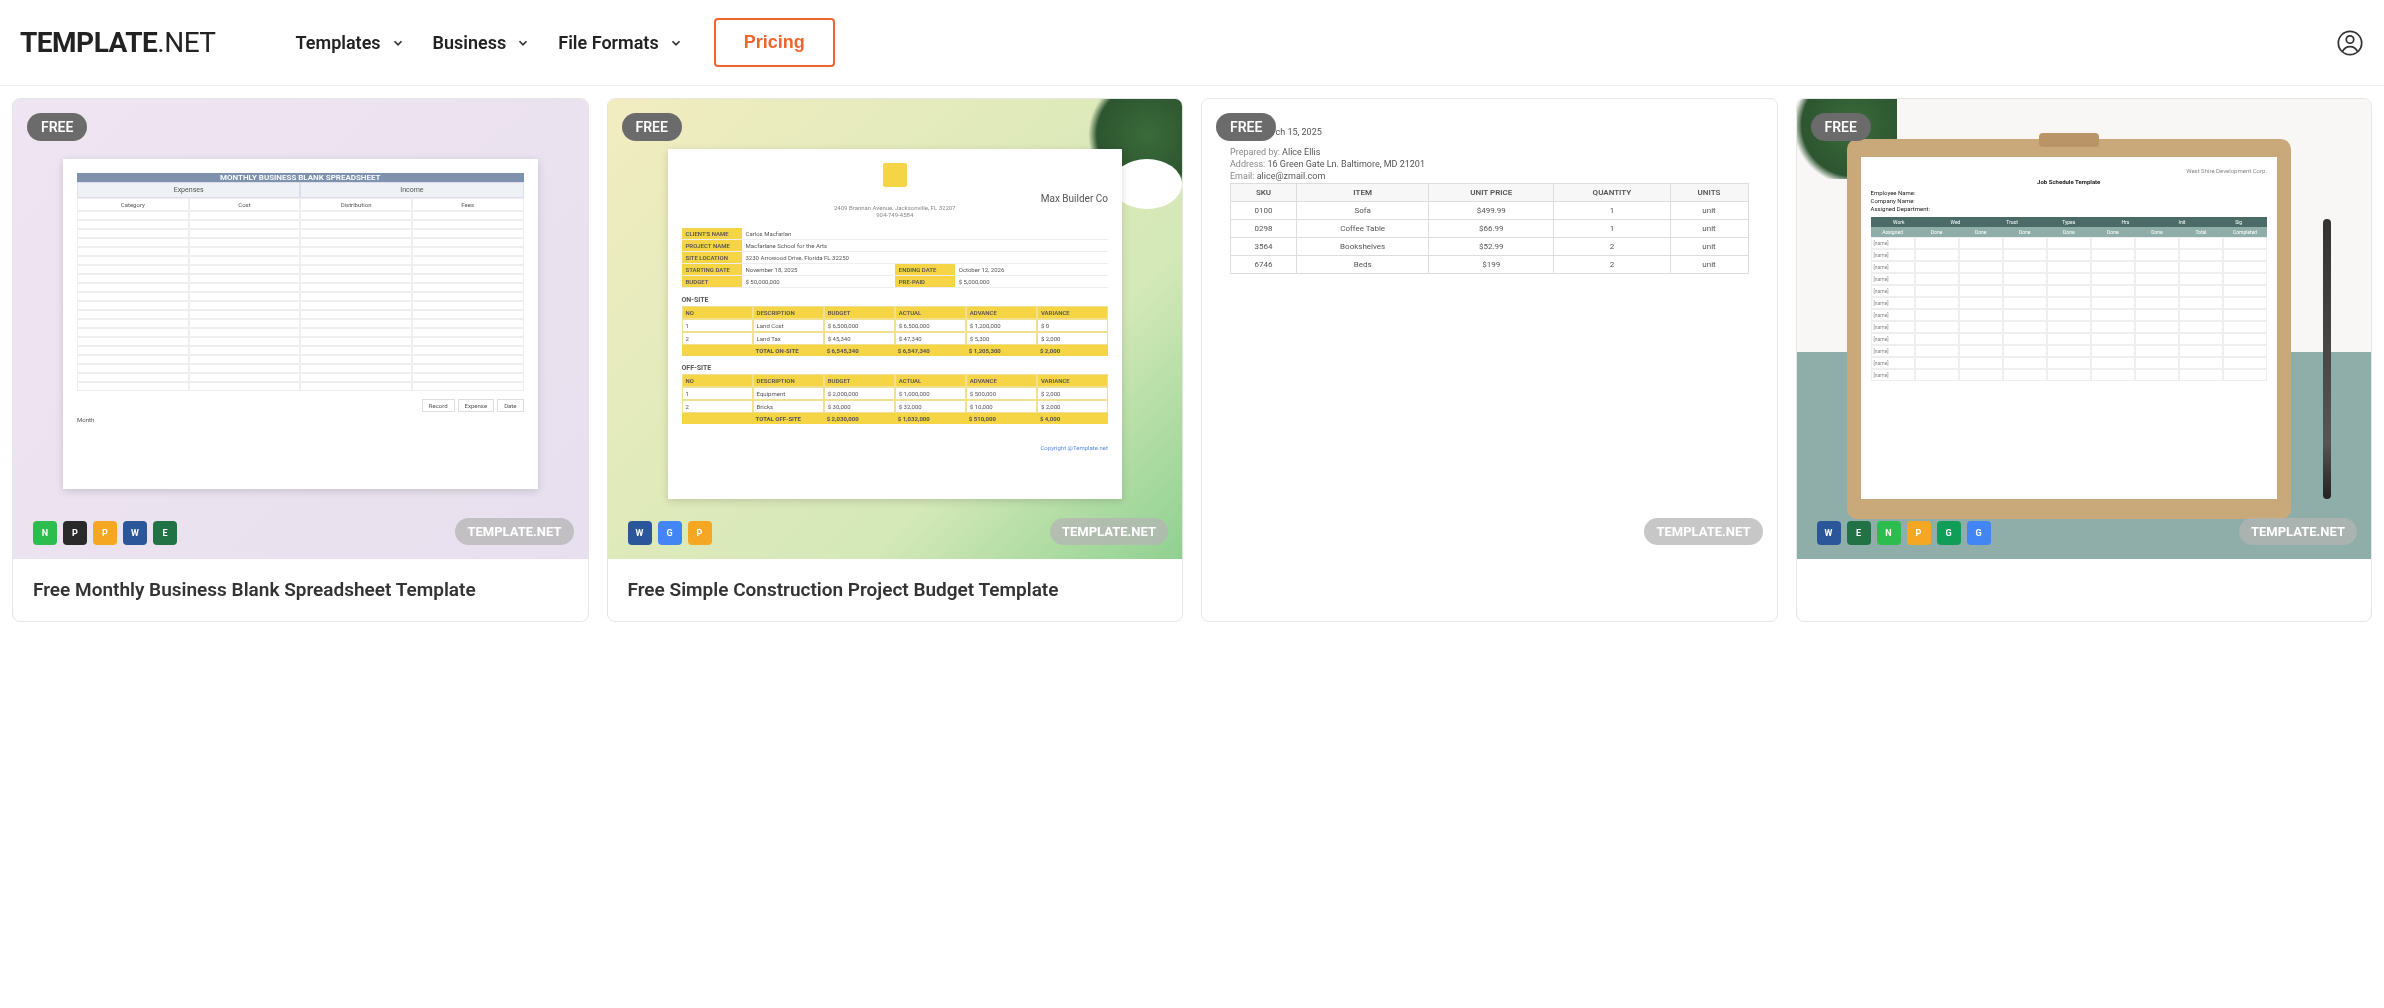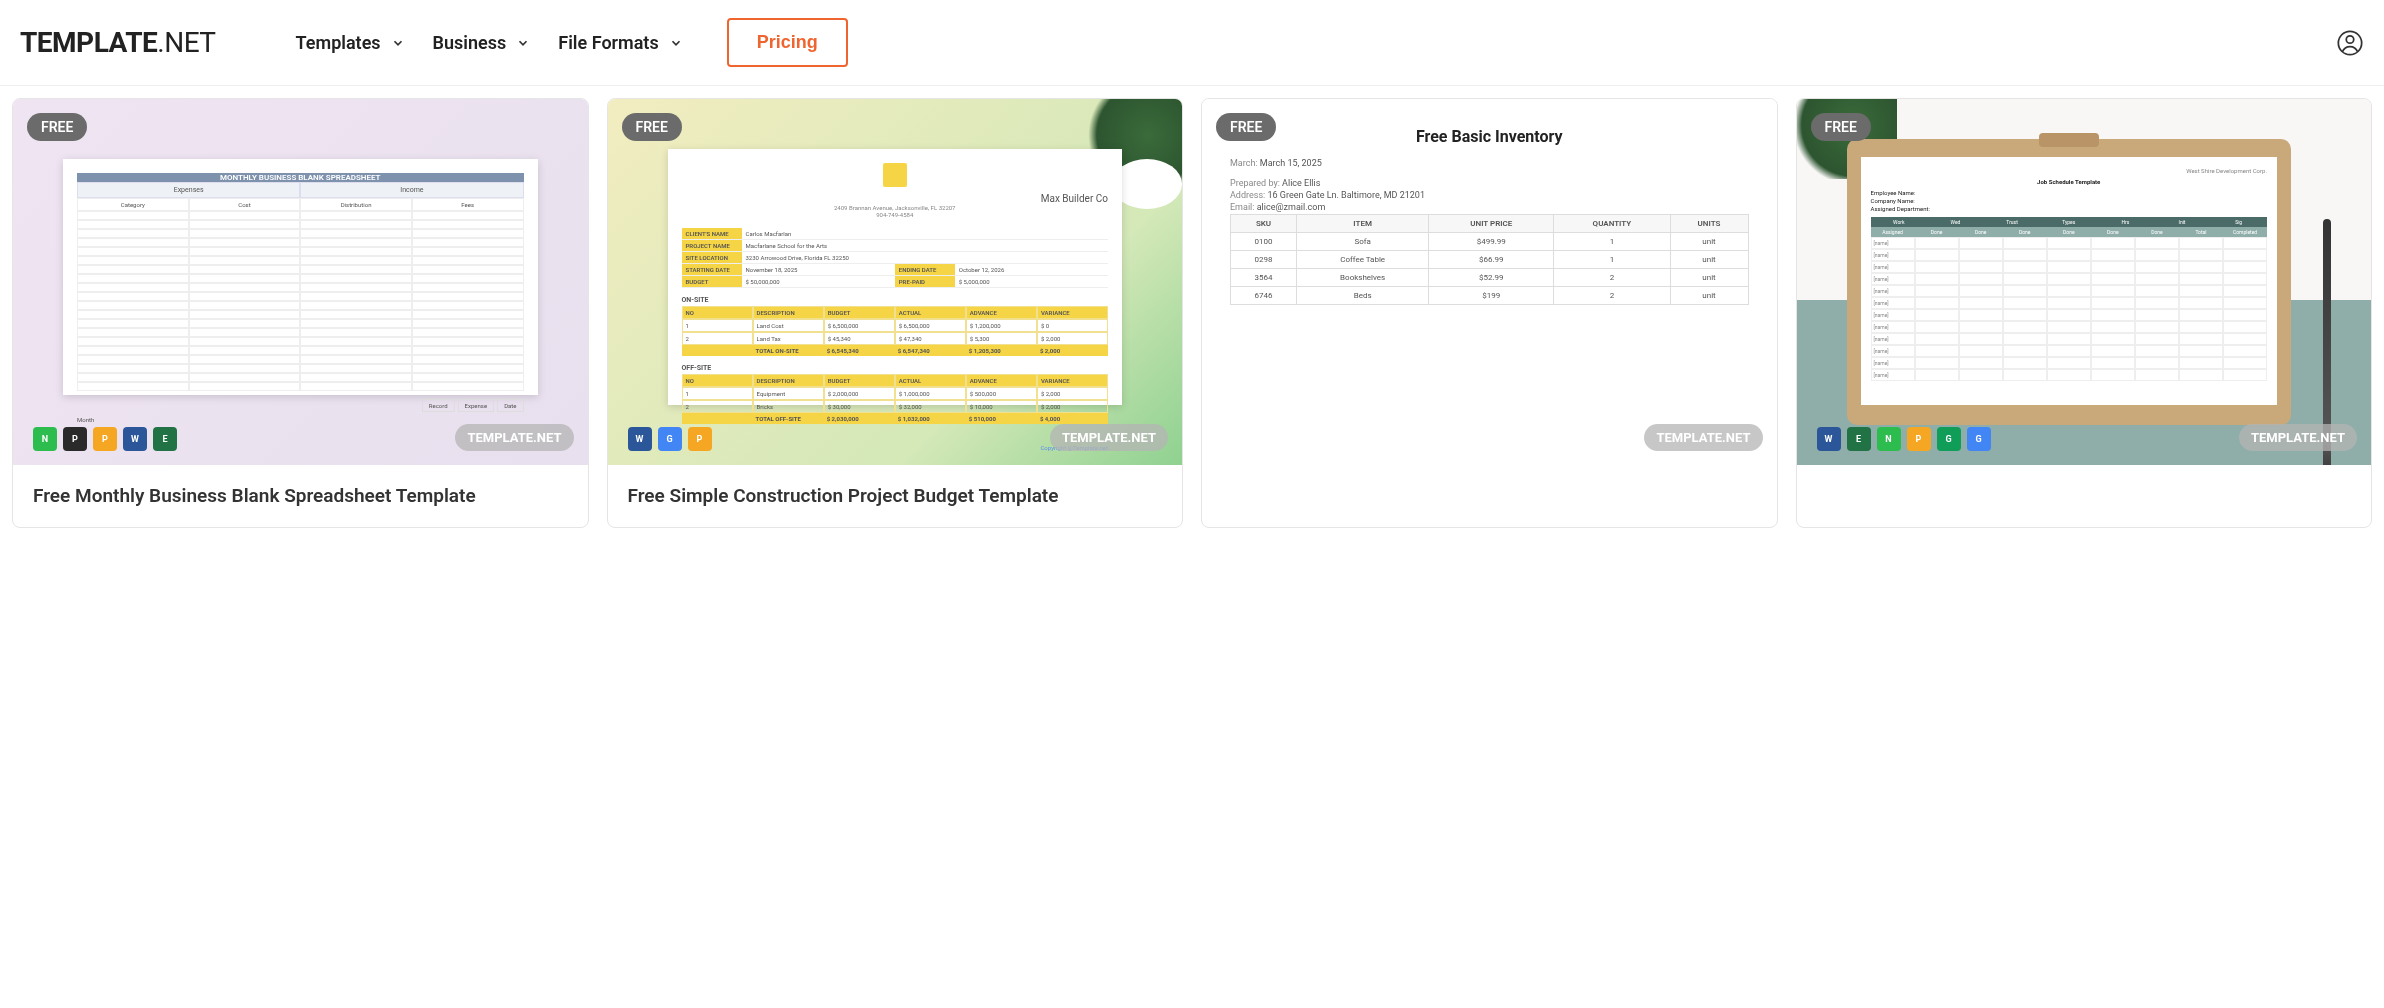--- a/index.html
+++ b/index.html
@@ -3,25 +3,25 @@
 <meta charset="utf-8">
 <style>
 *{box-sizing:border-box;margin:0;padding:0}
 body{font-family:-apple-system,BlinkMacSystemFont,"Segoe UI",Roboto,Arial,sans-serif;background:#fff;color:#222}
 .header{display:flex;align-items:center;padding:18px 20px;border-bottom:1px solid #eee}
 .logo{font-size:28px;font-weight:700;letter-spacing:-.5px;margin-right:80px}
 .logo .net{font-weight:400}
 .nav{display:flex;align-items:center;gap:28px}
 .nav-item{display:flex;align-items:center;gap:10px;font-size:18px;font-weight:600;cursor:pointer}
 .chev{width:14px;height:14px}
-.pricing-btn{border:2px solid #f0652f;color:#f0652f;background:#fff;padding:12px 28px;font-size:18px;font-weight:600;border-radius:4px;cursor:pointer;margin-left:16px}
+.pricing-btn{border:2px solid #f0652f;color:#f0652f;background:#fff;padding:12px 28px;font-size:18px;font-weight:600;border-radius:4px;cursor:pointer;margin-left:3px}
 .user-icon{margin-left:auto;width:28px;height:28px;cursor:pointer}
 .grid{display:grid;grid-template-columns:repeat(4,1fr);gap:18px;padding:12px}
 .card{border:1px solid #e5e5e5;border-radius:8px;overflow:hidden;cursor:pointer;background:#fff}
-.preview{position:relative;height:366px;overflow:hidden}
+.preview{position:relative;height:460px;overflow:hidden}
 .free-badge{position:absolute;top:14px;left:14px;background:#6b6b6b;color:#fff;font-size:14px;font-weight:600;padding:6px 14px;border-radius:16px;z-index:5}
 .watermark{position:absolute;bottom:14px;right:14px;background:rgba(180,180,180,.75);color:#fff;font-size:13px;font-weight:700;padding:6px 12px;border-radius:14px;z-index:5}
 .format-icons{position:absolute;bottom:14px;left:20px;display:flex;gap:6px;z-index:5}
 .fi{width:24px;height:24px;border-radius:4px;display:flex;align-items:center;justify-content:center;font-size:9px;font-weight:700;color:#fff}
 .card-title{padding:18px 20px;font-size:19px;font-weight:600;line-height:1.35;color:#333}
 
 .bg1{background:linear-gradient(135deg,#efe4f2 0%,#e8e0ee 100%)}
 .bg2{background:linear-gradient(135deg,#f2edc0 0%,#d4e8b8 70%,#8fd190 100%)}
 .bg3{background:#fff}
 .bg4{background:linear-gradient(180deg,#f8f7f5 0%,#f8f7f5 55%,#8faea9 55%,#8faea9 100%)}
@@ -388,21 +388,20 @@
         </div>
       <div class="watermark">TEMPLATE.NET</div>
     </div>
     <div class="card-title">Free Simple Construction Project Budget Template</div>
   </div>
 
   <div class="card">
     <div class="preview bg3">
       <div class="free-badge">FREE</div>
       <div class="doc doc3">
-        <div class="ti">Free Basic Inventory</div>
         <div class="meta"><b>March:</b> <span>March 15, 2025</span></div>
         <div style="height:8px"></div>
         <div class="meta"><b>Prepared by:</b> <span>Alice Ellis</span></div>
         <div class="meta"><b>Address:</b> <span>16 Green Gate Ln. Baltimore, MD 21201</span></div>
         <div class="meta"><b>Email:</b> <span>alice@zmail.com</span></div>
         <table id="c3tbl">
             <tbody>
               <tr>
                 <th>SKU</th>
                 <th>ITEM</th>

